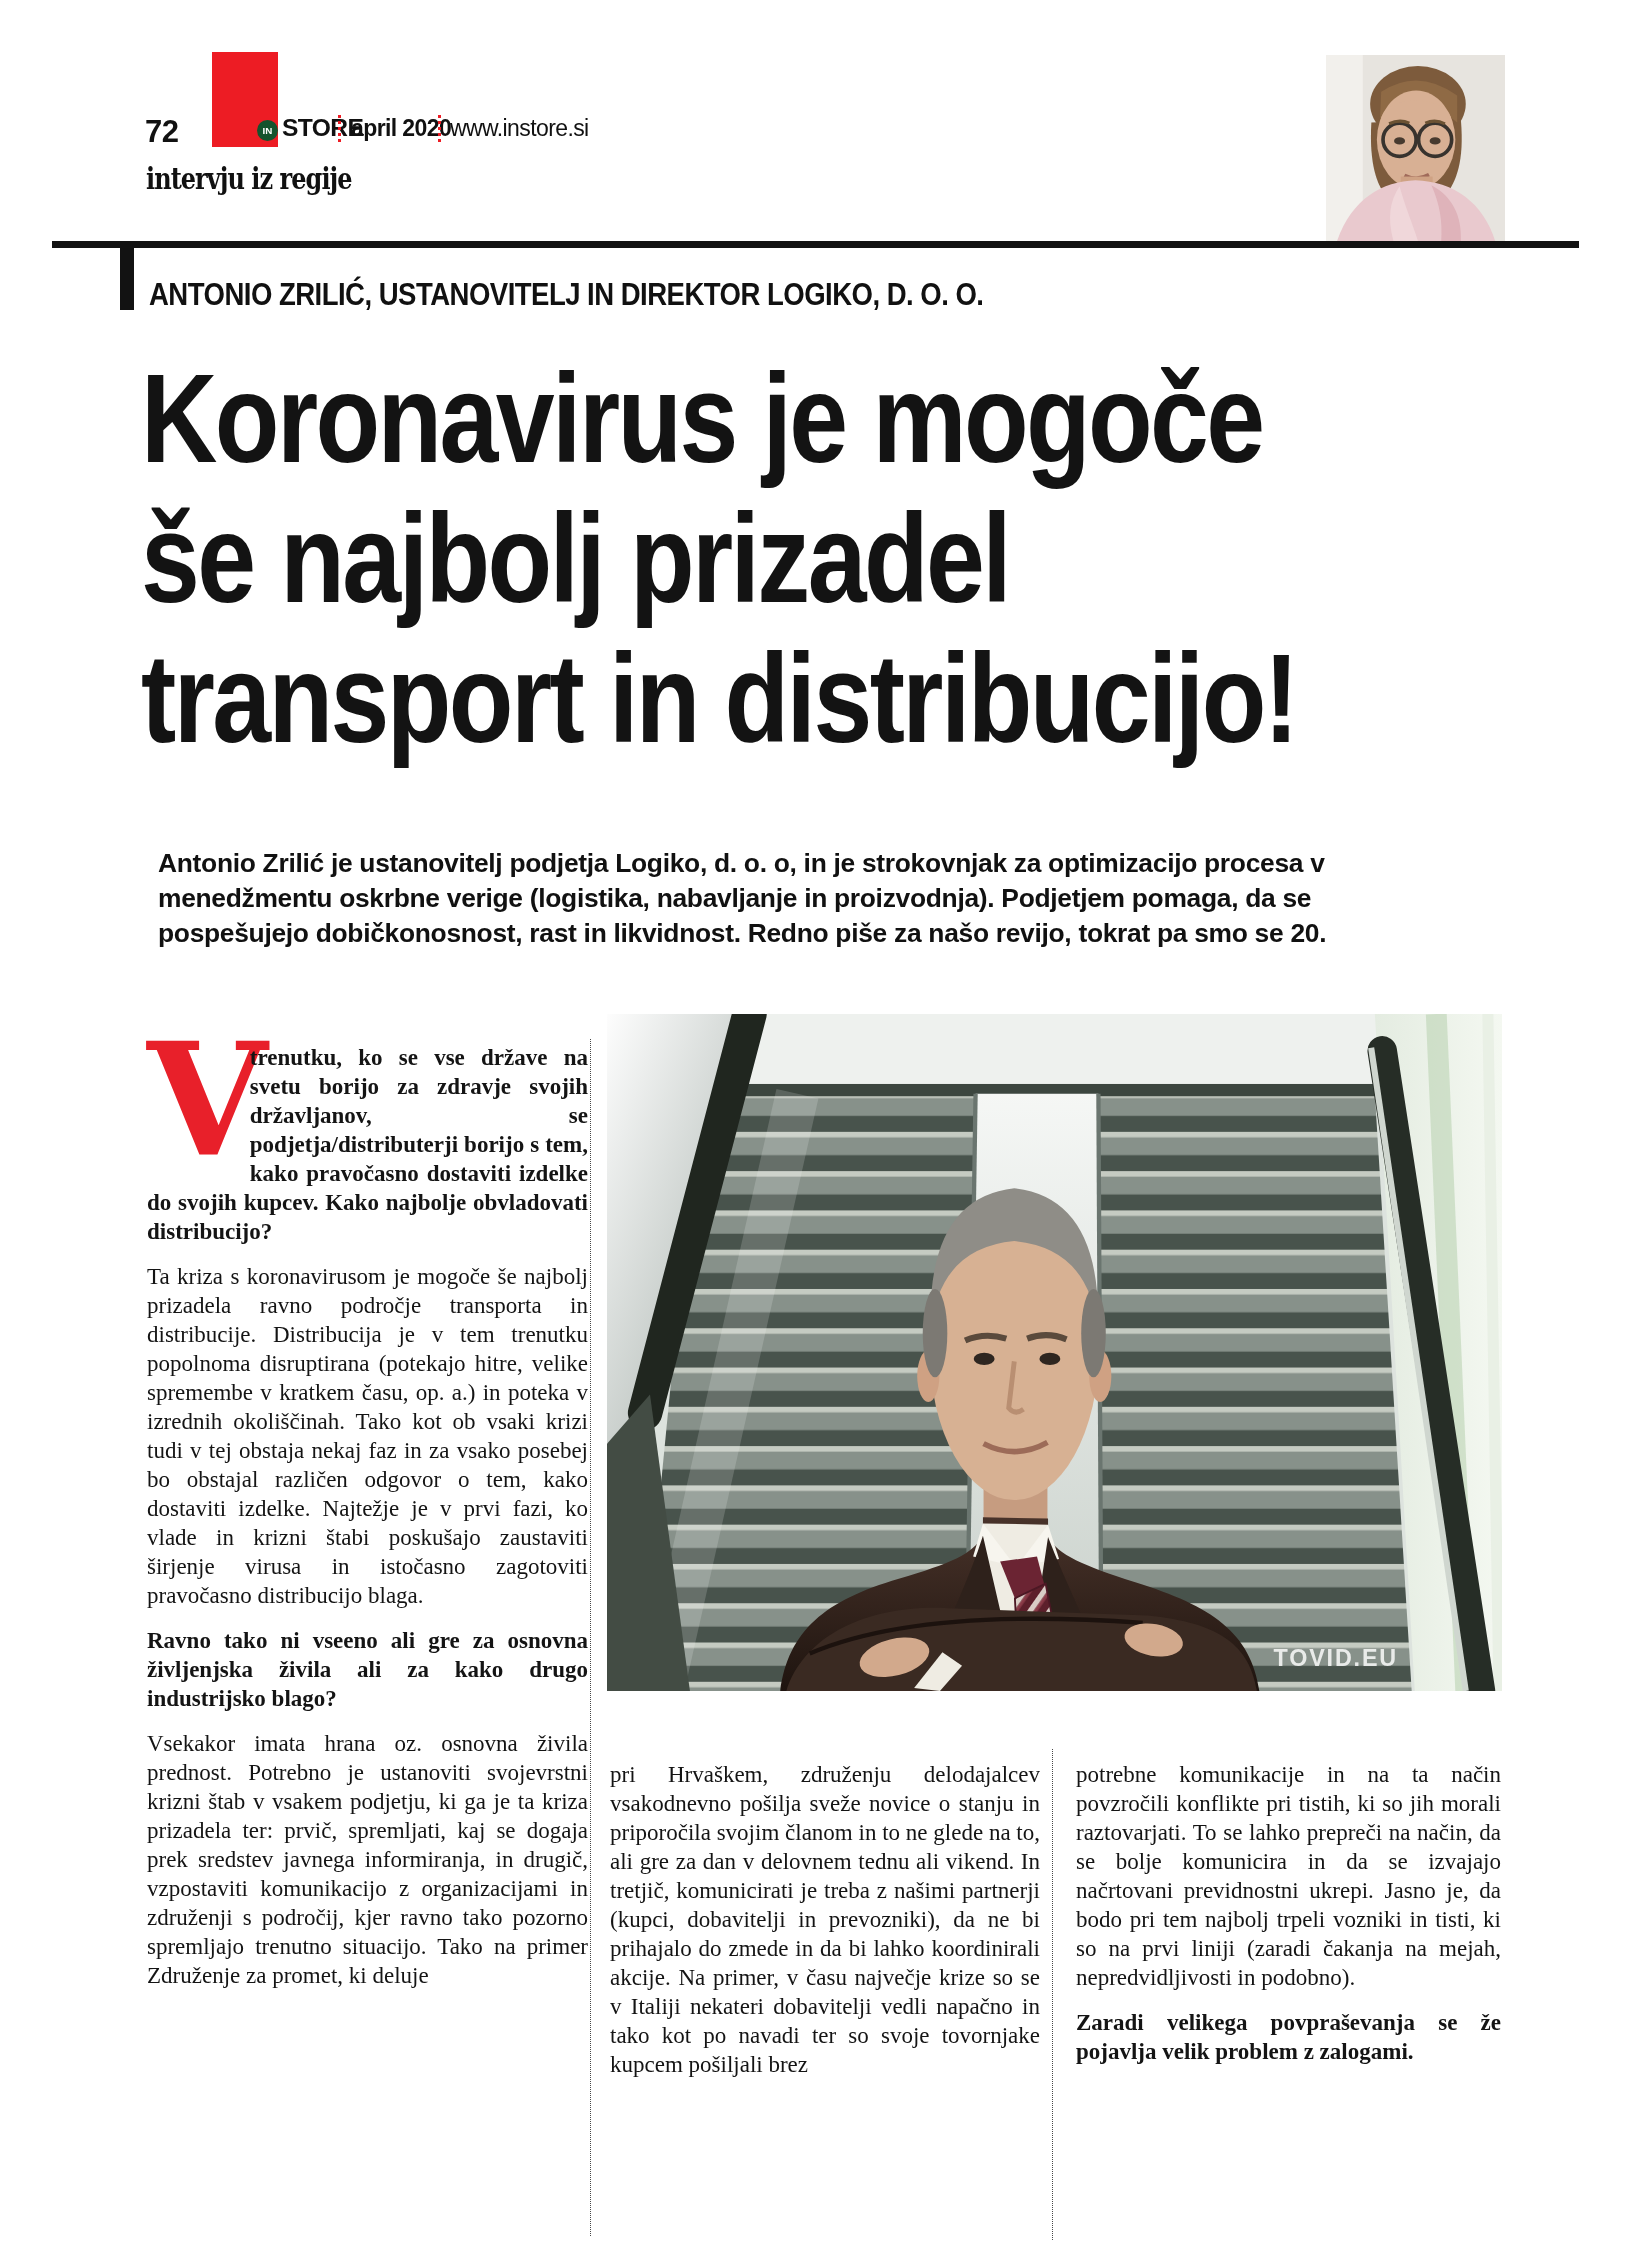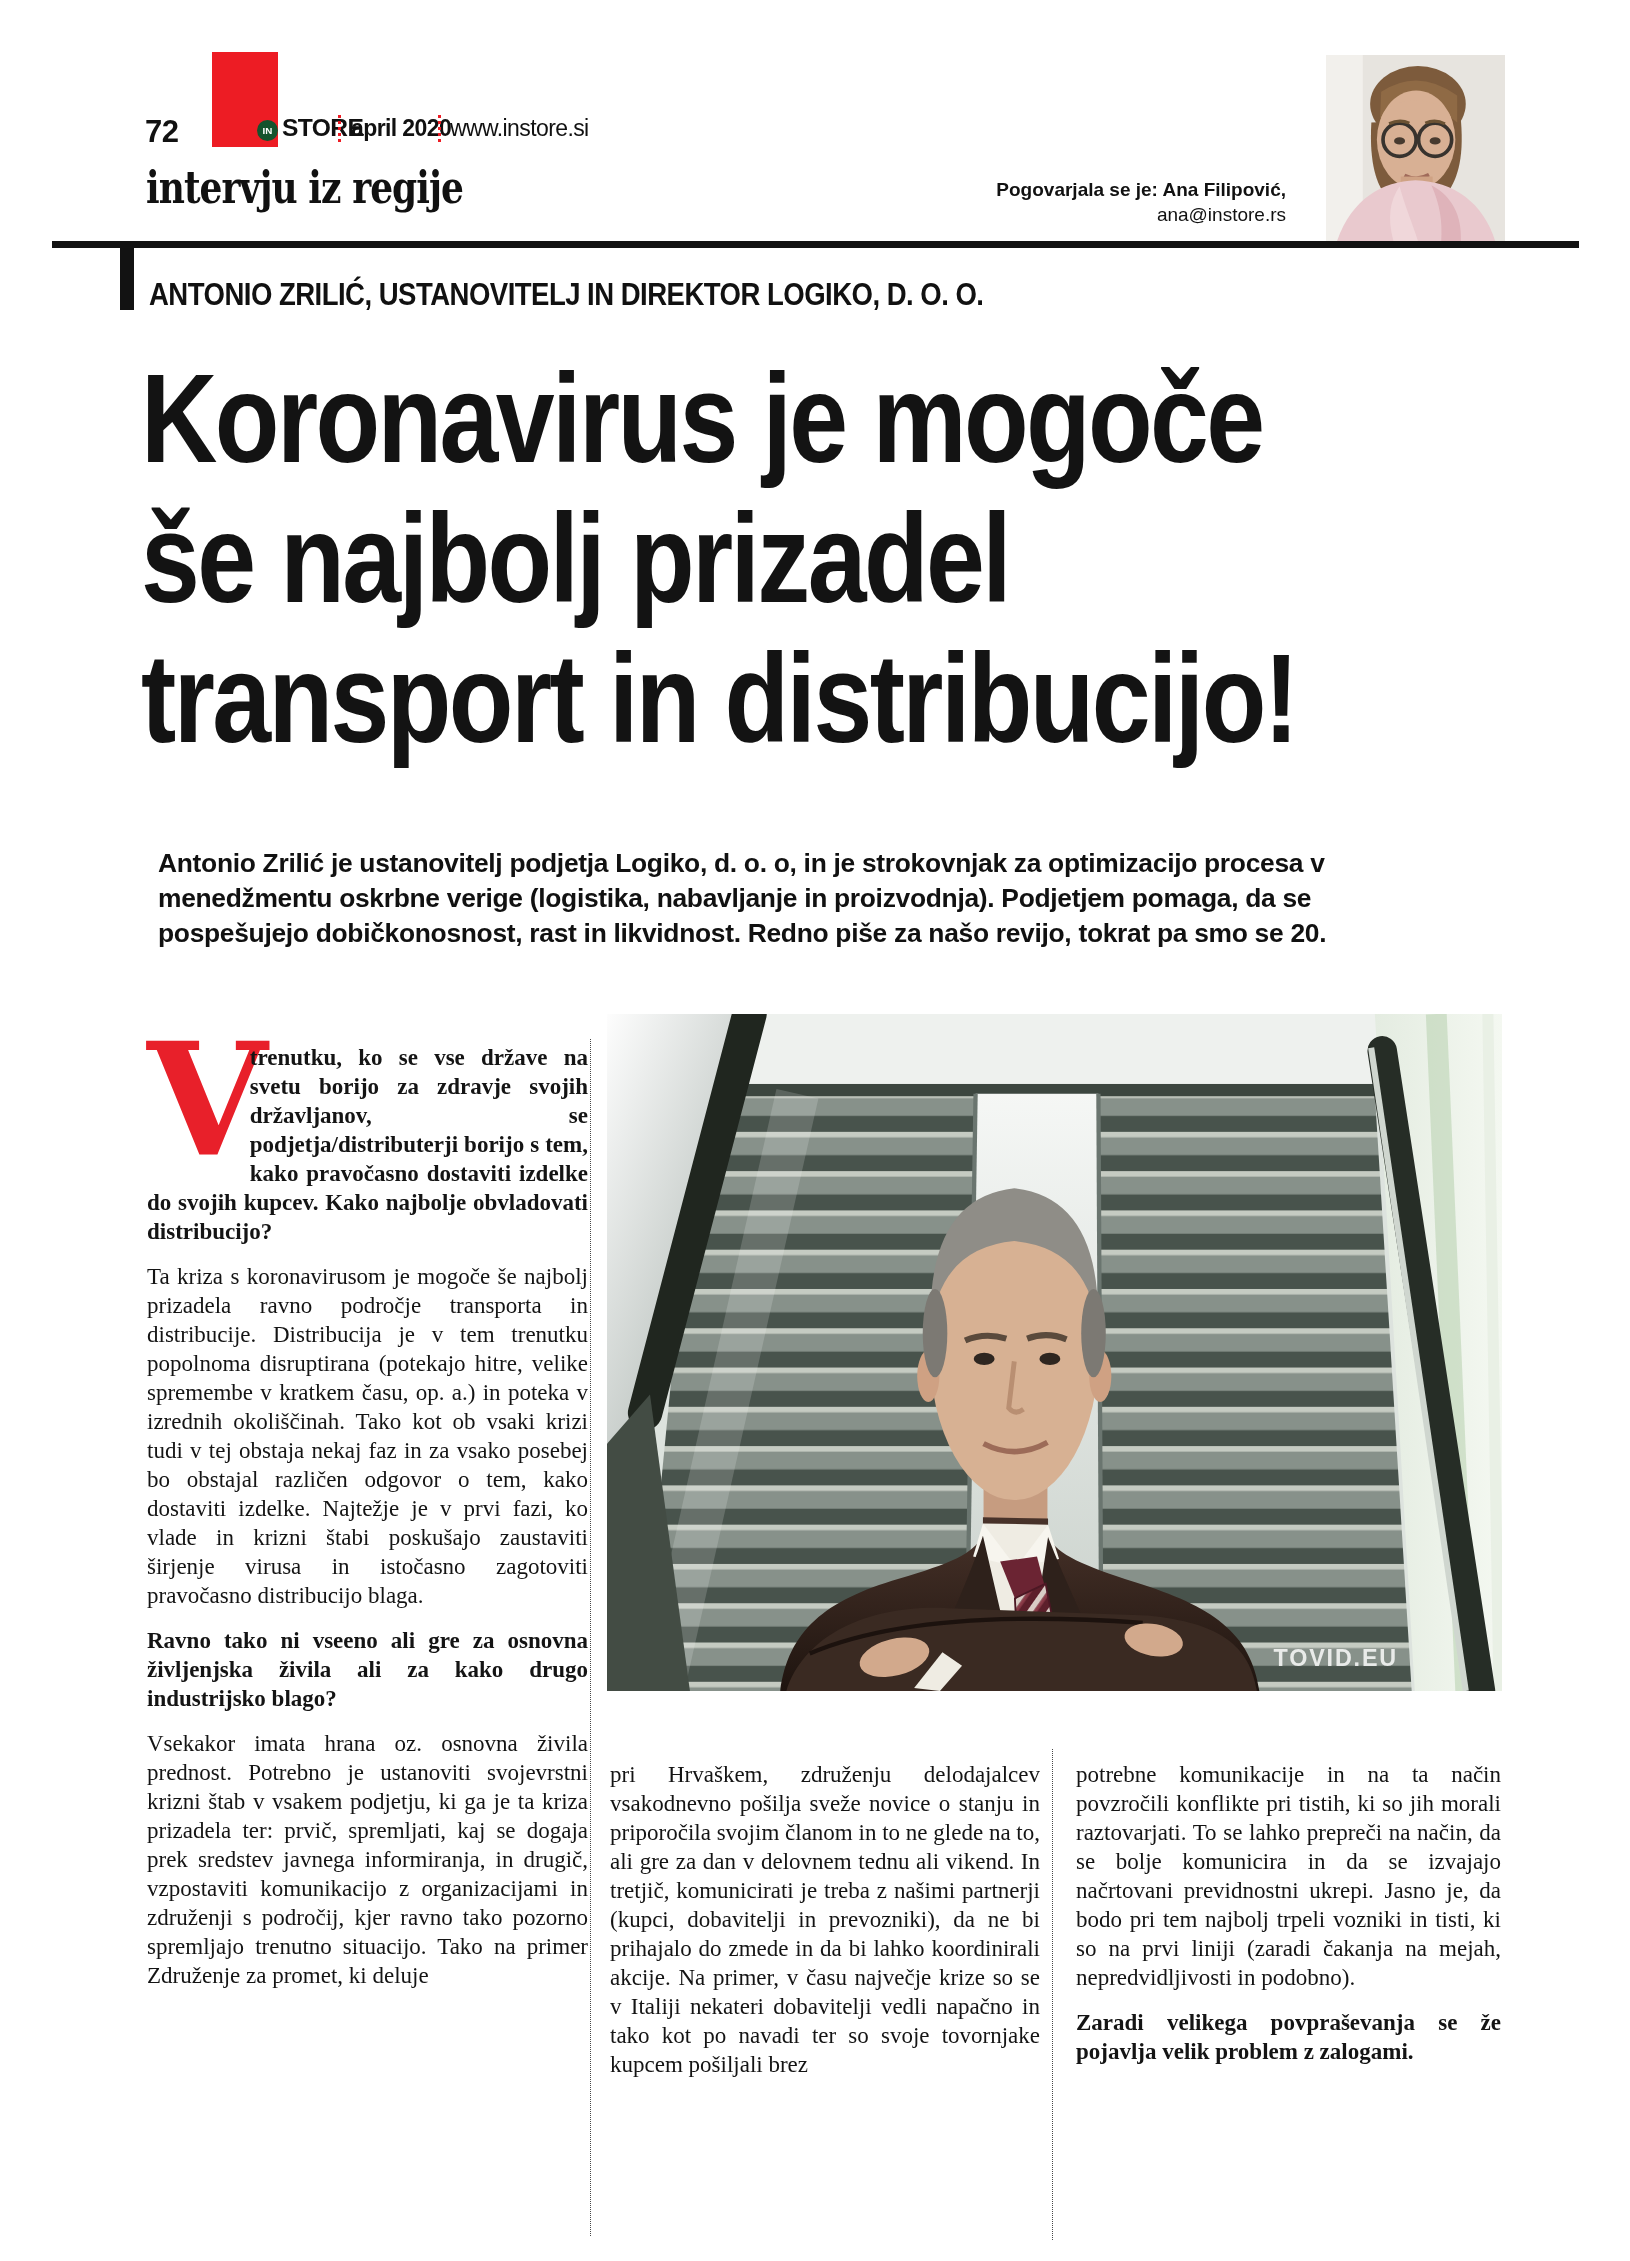--- a/index.html
+++ b/index.html
@@ -12,21 +12,21 @@
   
   .page-number{left:145px;top:114px;font-size:31px;font-weight:900;letter-spacing:-0.6px;}
   .logo-red{left:212px;top:52px;width:66px;height:95px;}
   .in-circle{left:257px;top:120px;width:21px;height:21px;border-radius:50%;background:#14532d;
              color:#fff;font-size:9.8px;font-weight:900;display:flex;align-items:center;justify-content:center;}
   .logo-store{left:282px;top:114px;font-size:24.6px;font-weight:900;letter-spacing:-0.6px;}
   .mast-sep{width:0;border-left:3.1px dotted #ed1c24;height:27px;top:115px;}
   .sep-a{left:338px;} .sep-b{left:438px;}
   .issue{left:351px;top:115px;font-size:23px;font-weight:700;letter-spacing:-0.6px;}
   .website{left:450px;top:115px;font-size:23px;font-weight:400;letter-spacing:-0.6px;}
-  .section-title{left:146px;top:161px;font-family:"DejaVu Serif",serif;font-size:45px;font-weight:700;
+  .section-title{left:146px;top:161px;font-family:"DejaVu Serif",serif;font-size:30px;font-weight:700;
                  letter-spacing:-1.2px;}
   .section-title .condX{transform:scaleX(0.80);}
   .byline{left:798px;top:178px;width:488px;text-align:right;line-height:24.6px;}
   .byline .who{font-size:19px;font-weight:900;}
   .byline .mail{font-size:19px;font-weight:400;}
   .ana{left:1326px;top:55px;width:179px;height:186px;}
   .rule{left:52px;top:241px;width:1527px;height:6.8px;background:#121212;}
   .vbar{left:120px;top:241px;width:14px;height:69px;background:#121212;}
 
   
@@ -68,24 +68,20 @@
   <span class="abs logo-store">STORE</span>
   <div class="abs mast-sep sep-a"></div>
   <span class="abs issue">april 2020</span>
   <div class="abs mast-sep sep-b"></div>
   <span class="abs website">www.instore.si</span>
 
   <div class="abs section-title">
     <span class="condX">intervju iz regije</span>
   </div>
 
-  <div class="abs byline">
-    <div class="who">Pogovarjala se je: Ana Filipović,</div>
-    <div class="mail">ana@instore.rs</div>
-  </div>
 
   <div class="abs ana">
     <svg viewBox="0 0 292 303" preserveAspectRatio="none">
       <rect x="0" y="0" width="292" height="303" fill="#e7e4df"></rect>
       <rect x="0" y="0" width="60" height="303" fill="#f2f0ec"></rect>
       <ellipse cx="150" cy="80" rx="78" ry="62" fill="#7d5b3c"></ellipse>
       <path d="M74 110 C70 180 84 210 96 228 L196 228 C212 205 226 175 220 105 Z" fill="#7d5b3c"></path>
       <path d="M90 60 Q150 20 214 66 L214 110 Q150 60 88 108 Z" fill="#8f6a45"></path>
       <ellipse cx="147" cy="138" rx="64" ry="80" fill="#d8b094"></ellipse>
       <ellipse cx="147" cy="108" rx="58" ry="34" fill="#d8b094"></ellipse>

